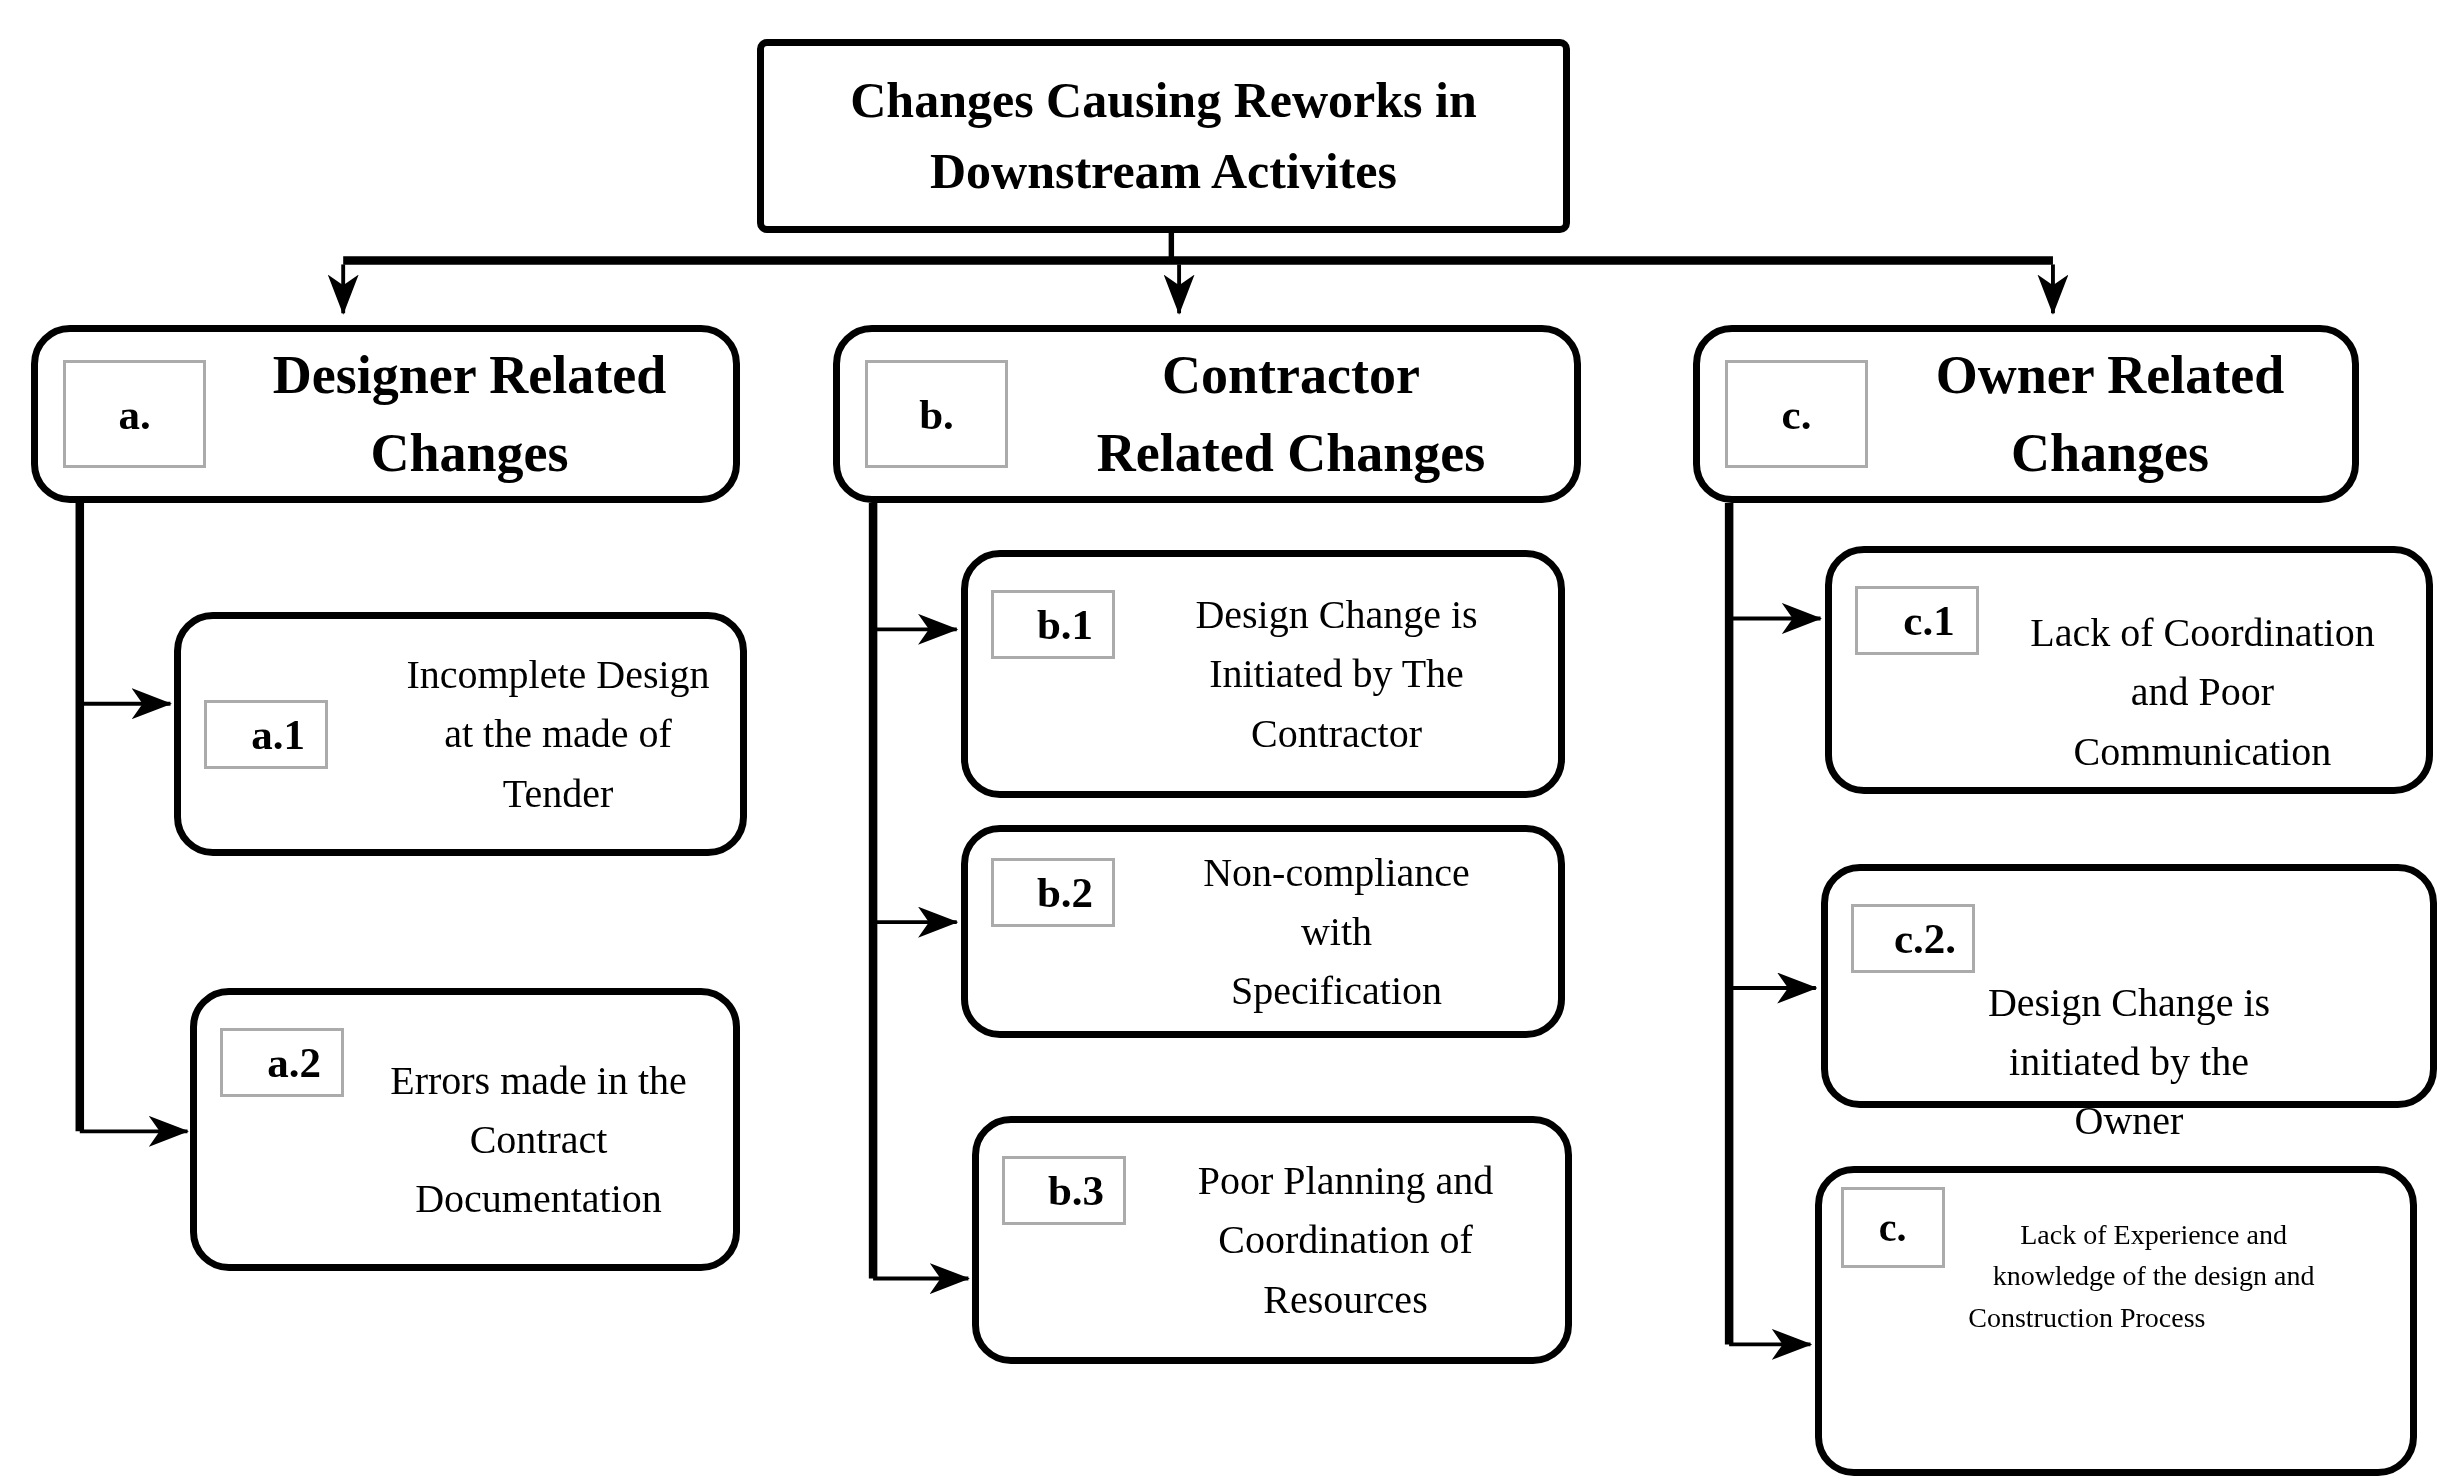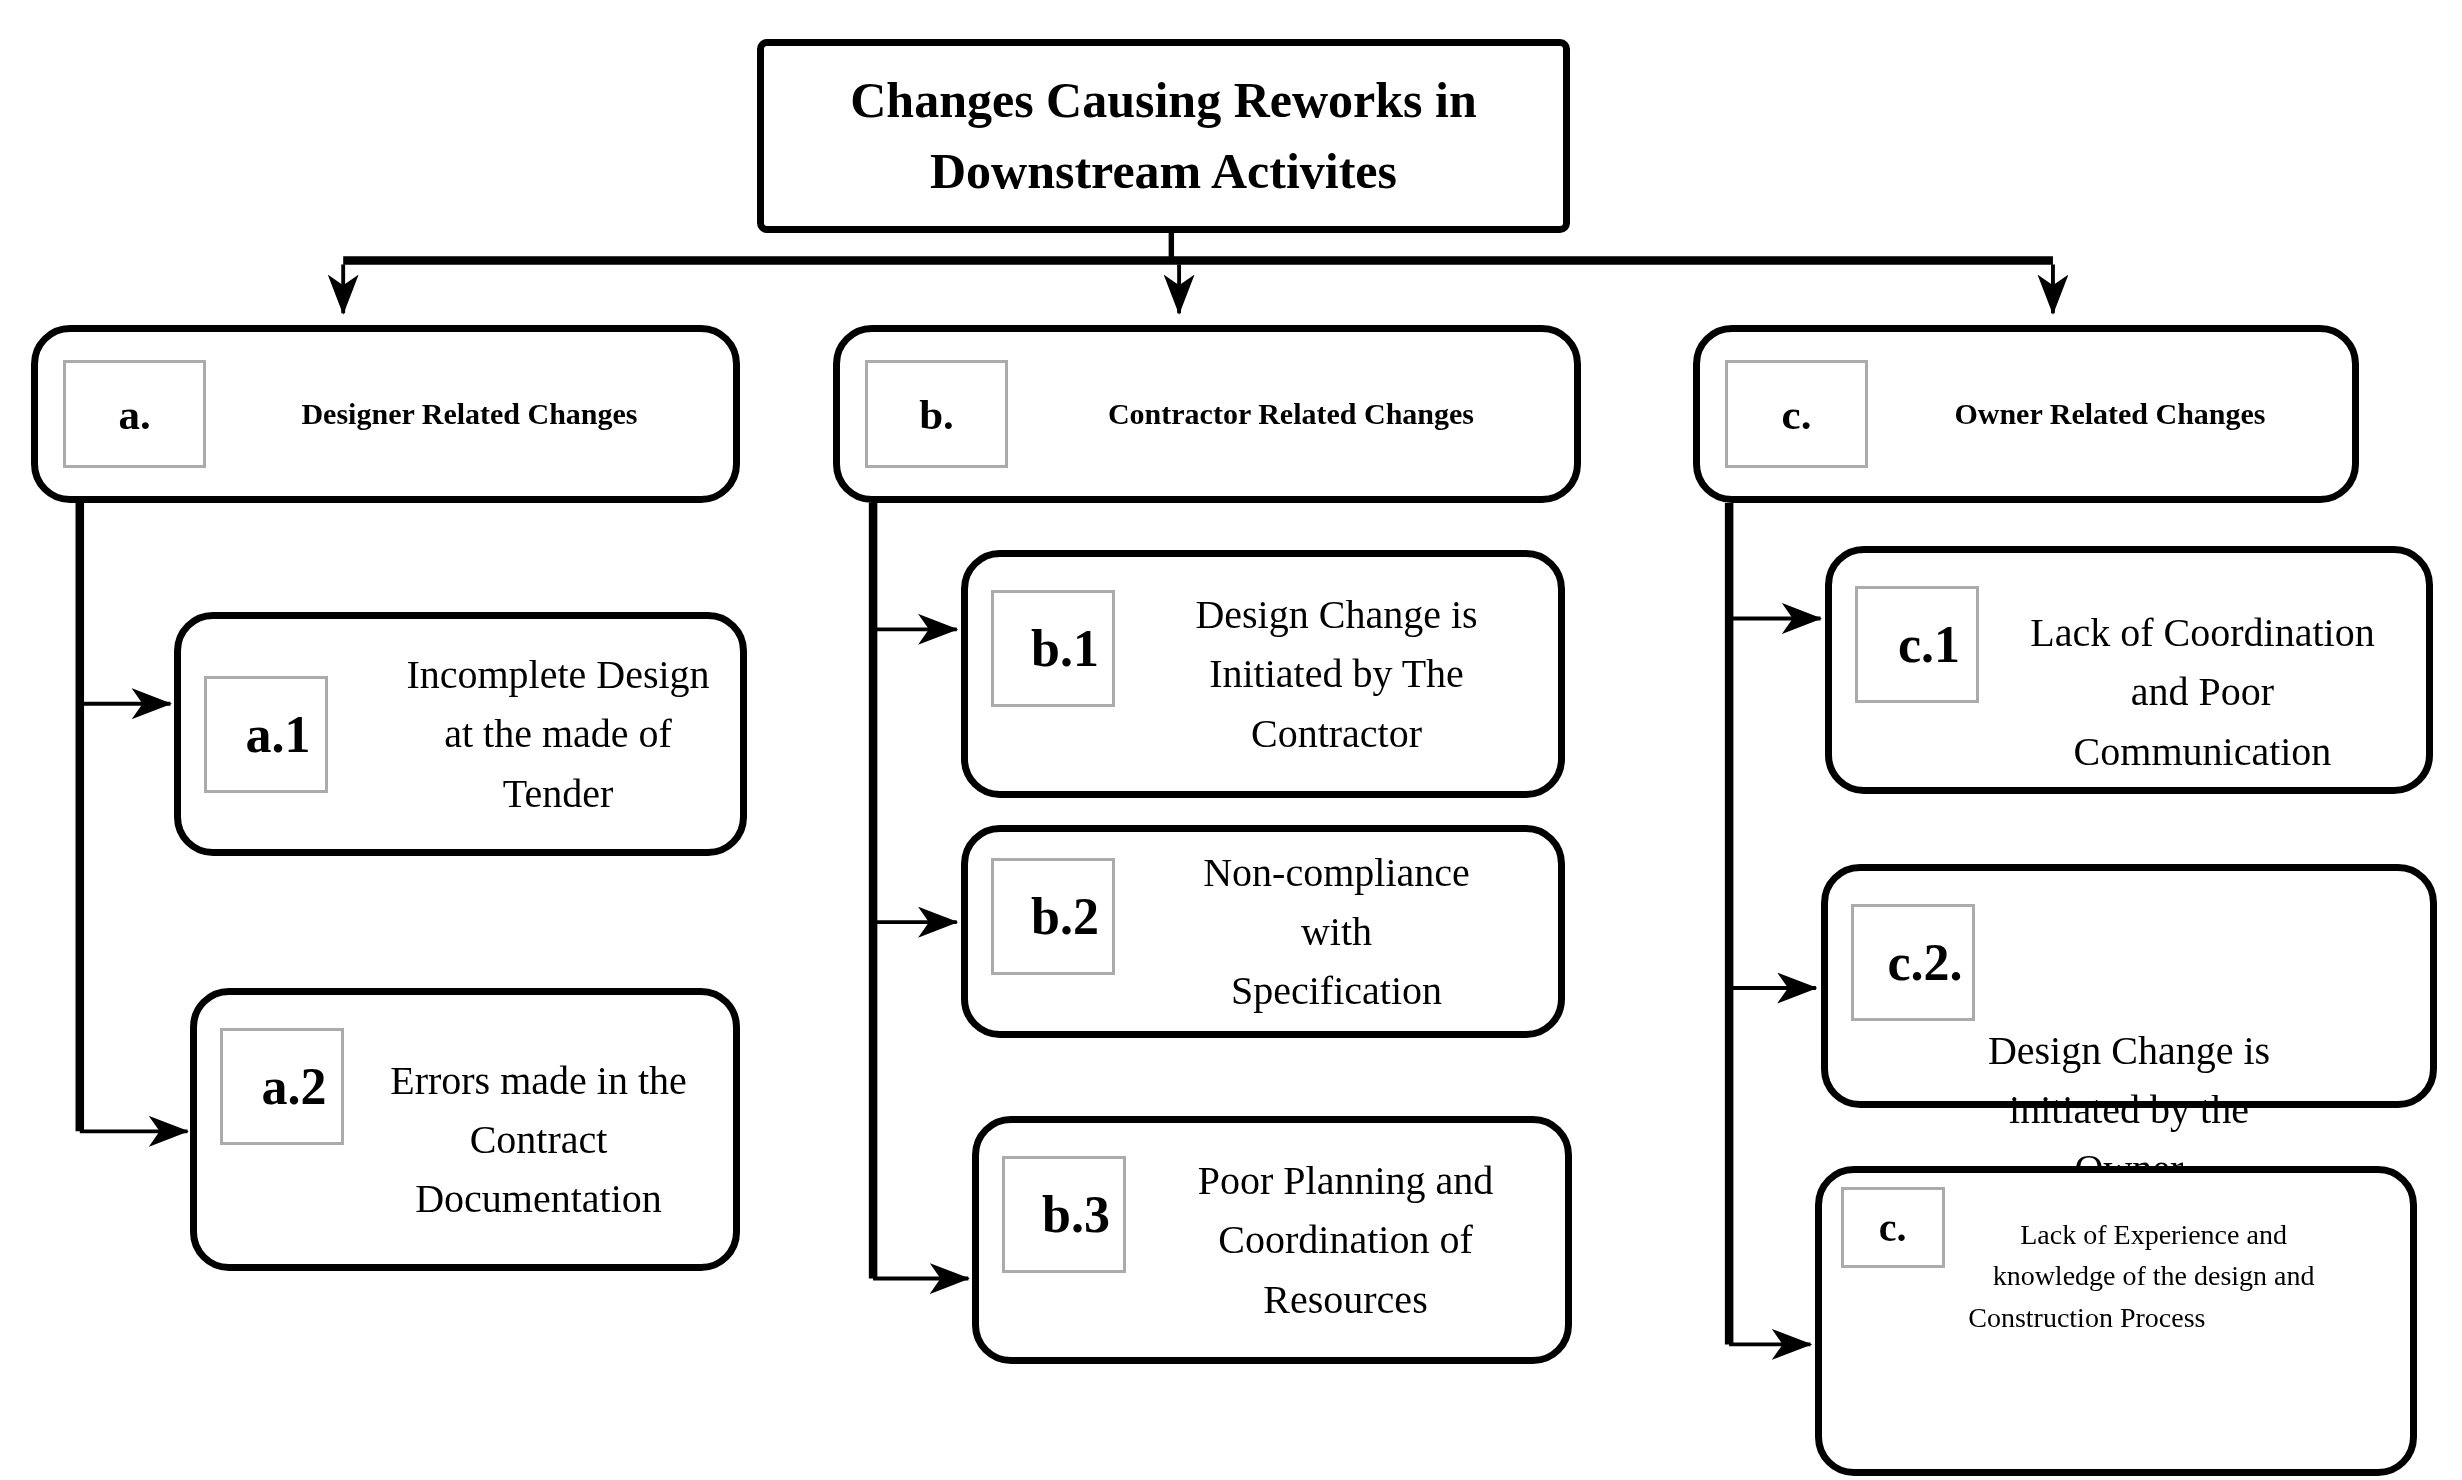--- a/index.html
+++ b/index.html
@@ -37,24 +37,24 @@
     justify-content:center;
     text-align:center;
     font-weight:bold;
     font-size:50px;
     line-height:1.42;
   }
   .title-box .txt { max-width:736px; margin:0 auto; flex:none; }
 
   
   .header .tag { width:143px; height:108px; margin-left:25px; font-size:43px; }
-  .header .txt { font-weight:bold; font-size:30px; line-height:1.45; max-width:434px; margin:0 auto; }
+  .header .txt { font-weight:bold; font-size:54px; line-height:1.45; max-width:434px; margin:0 auto; }
 
   
-  .sub .tag { width:124px; height:117px; margin-left:23px; margin-top:33px; align-self:flex-start; font-size:52px;padding-left:24px; }
+  .sub .tag { width:124px; height:69px; margin-left:23px; margin-top:33px; align-self:flex-start; font-size:43px;padding-left:24px; }
   .sub.center-tag .tag { align-self:center; margin-top:0; }
   .sub .txt { font-size:40px; line-height:1.48; margin:0 auto; }
 
   
   .wrap { display:block; }
   .wrap .tag {
     float:left;
     width:104px; height:81px;
     margin:14px 18.6px 7.7px 18.6px;
     border:3.9px solid #ababab;

